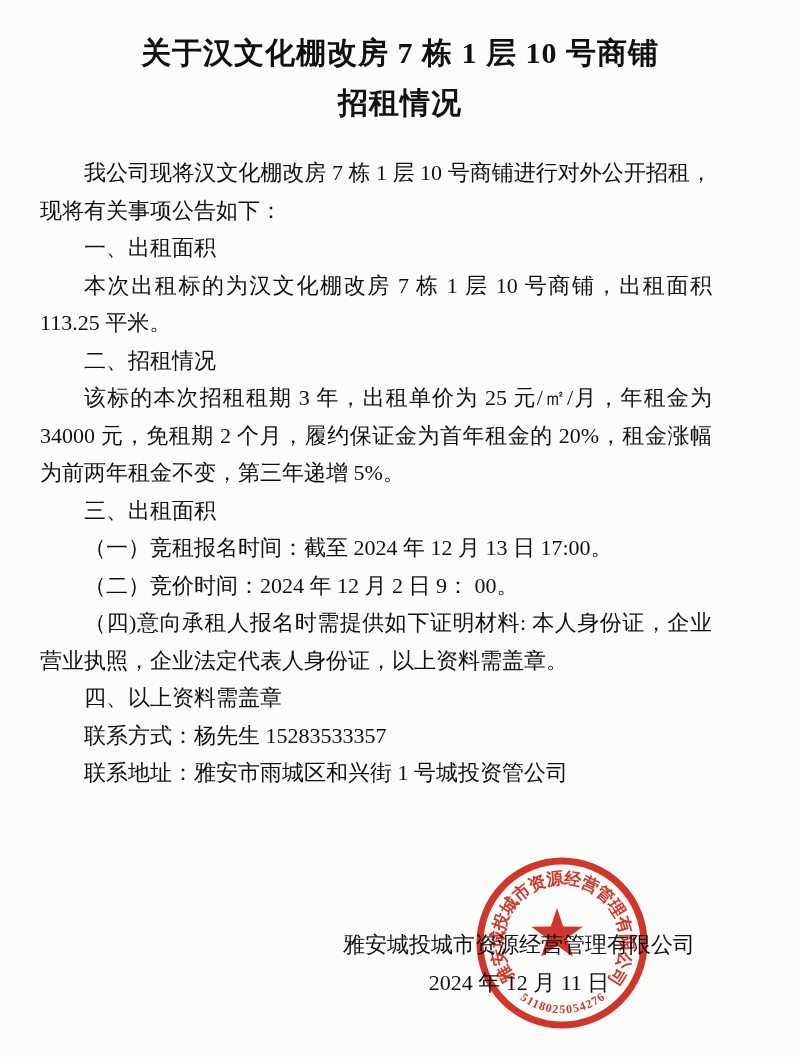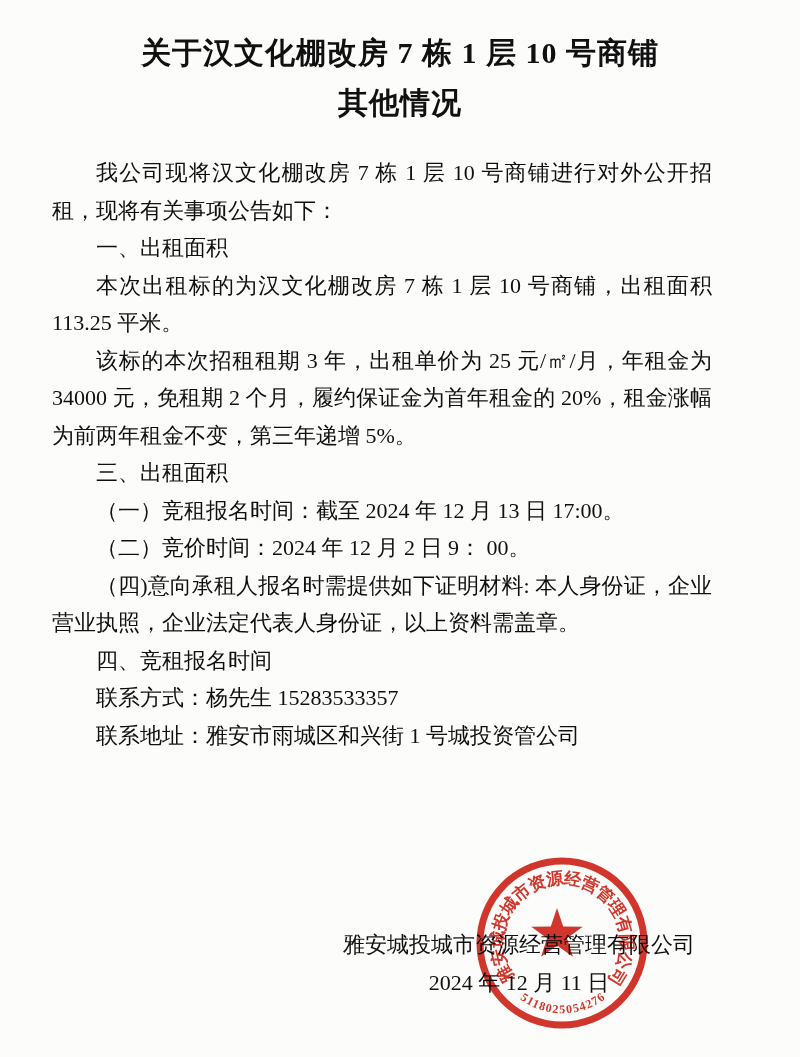--- a/index.html
+++ b/index.html
@@ -16,21 +16,21 @@
   }
   .doc-title {
     padding-top:28px;
     text-align:center;
     font-weight:bold;
     font-size:30px;
     line-height:50px;
     letter-spacing:1px;
   }
   .doc-body {
-    margin:26px 88px 0 52px;
+    margin:26px 88px 0 40px;
     font-size:22px;
     line-height:37.5px;
     text-align:justify;
   }
   .doc-body p { margin:0; text-indent:2em; }
   .signature {
     position:absolute;
     top:926px;
     right:100px;
     width:362px;
@@ -54,33 +54,34 @@
     font-weight:bold;
   }
 </style>
 </head>
 <body>
 
 <div class="page">
 
   <div class="doc-title">
     <div>关于汉文化棚改房 7 栋 1 层 10 号商铺</div>
-    <div>其他情况</div>
+    <div>招租情况</div>
   </div>
 
   <div class="doc-body">
     <p>我公司现将汉文化棚改房 7 栋 1 层 10 号商铺进行对外公开招租，现将有关事项公告如下：</p>
     <p>一、出租面积</p>
     <p>本次出租标的为汉文化棚改房 7 栋 1 层 10 号商铺，出租面积 113.25 平米。</p>
+    <p>二、招租情况</p>
     <p>该标的本次招租租期 3 年，出租单价为 25 元/㎡/月，年租金为 34000 元，免租期 2 个月，履约保证金为首年租金的 20%，租金涨幅为前两年租金不变，第三年递增 5%。</p>
     <p>三、出租面积</p>
     <p>（一）竞租报名时间：截至 2024 年 12 月 13 日 17:00。</p>
     <p>（二）竞价时间：2024 年 12 月 2 日 9： 00。</p>
     <p>（四)意向承租人报名时需提供如下证明材料: 本人身份证，企业营业执照，企业法定代表人身份证，以上资料需盖章。</p>
-    <p>四、竞租报名时间</p>
+    <p>四、以上资料需盖章</p>
     <p>联系方式：杨先生 15283533357</p>
     <p>联系地址：雅安市雨城区和兴街 1 号城投资管公司</p>
   </div>
 
   <div class="signature">
     <div>雅安城投城市资源经营管理有限公司</div>
     <div>2024 年 12 月 11 日</div>
   </div>
 
   <svg class="seal" viewBox="0 0 172 172" xmlns="http://www.w3.org/2000/svg">

